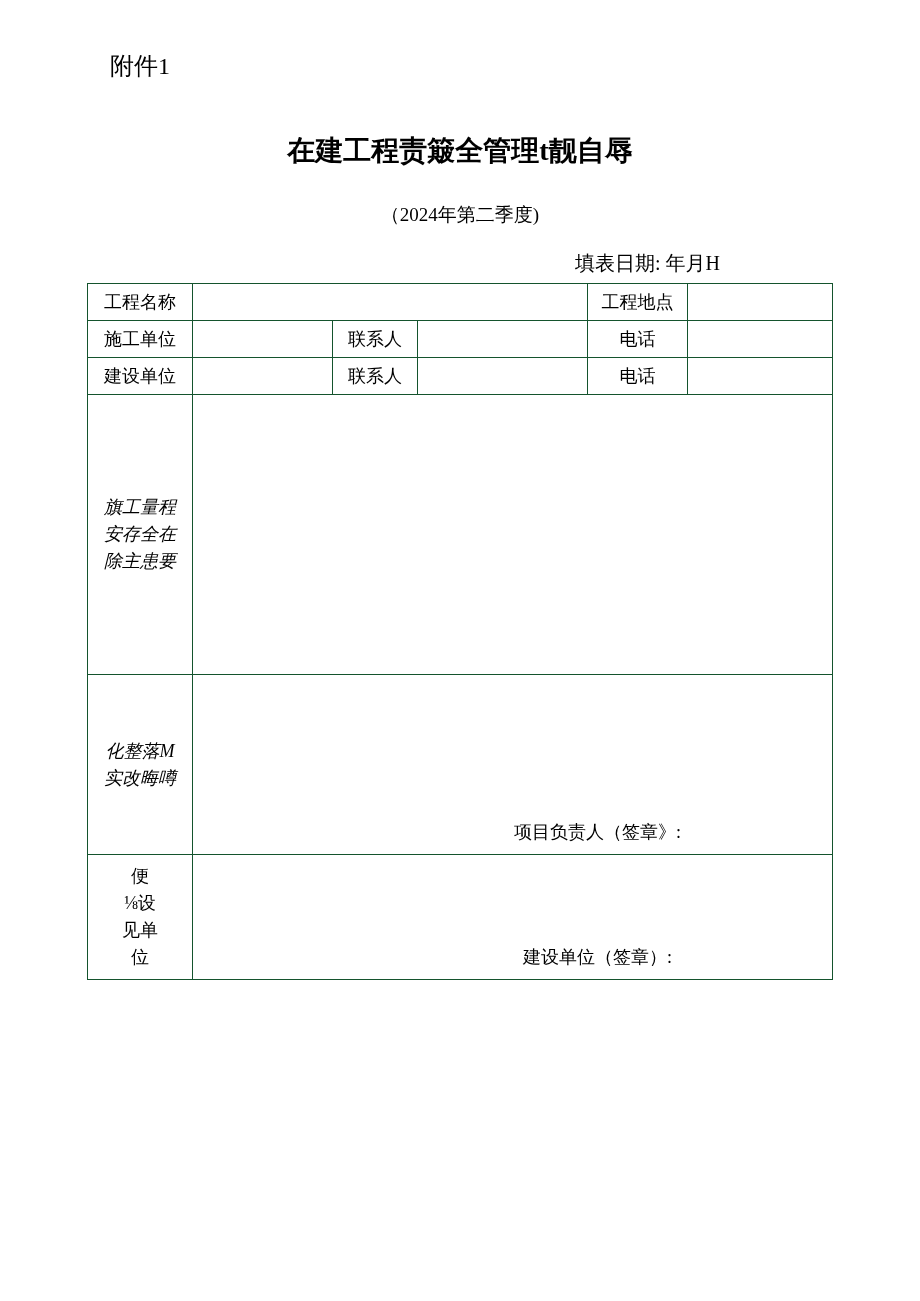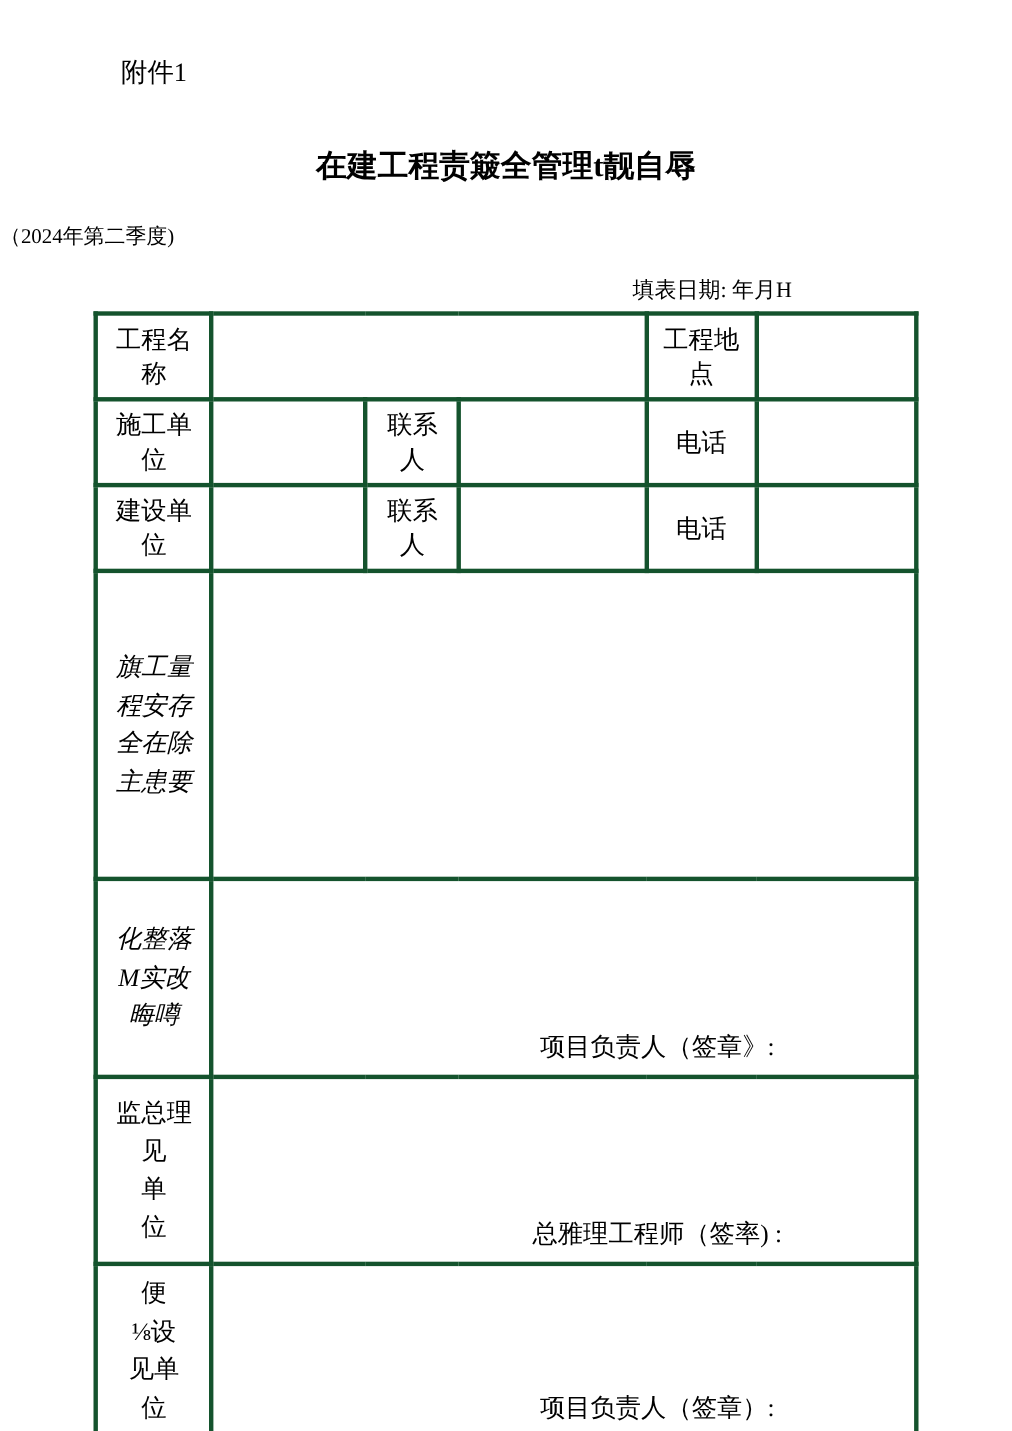--- a/index.html
+++ b/index.html
@@ -21,42 +21,42 @@
       margin-left: 110px;
       margin-bottom: 50px;
     }
     .main-title {
       text-align: center;
       font-size: 28px;
       font-weight: bold;
       margin-bottom: 32px;
     }
     .subtitle {
-      text-align: left;
+      text-align: center;
       font-size: 19px;
       margin-bottom: 22px;
     }
     .form-date {
       text-align: left;
       font-size: 20px;
       margin-left: 575px;
       margin-bottom: 6px;
     }
     table {
       border-collapse: collapse;
       width: 745px;
       margin: 0 auto;
       table-layout: fixed;
     }
     td {
-      border: 4px solid #14532d;
+      border: 1px solid #14532d;
       padding: 6px 8px;
       text-align: center;
       vertical-align: middle;
-      font-size: 23px;
+      font-size: 18px;
       height: 36px;
     }
     .col-label {
       width: 105px;
     }
     .col-mid-label {
       width: 85px;
     }
     .col-right-label {
       width: 95px;
@@ -144,31 +144,23 @@
     <td colspan="5"></td>
   </tr>
   <tr class="mid-row">
     <td class="left-label-cell">
       <span class="italic">化整落M实改晦噂</span>
     </td>
     <td colspan="5" class="sig-cell">
       <span class="sig-text">项目负责人（签章》:</span>
     </td>
   </tr>
-  <tr class="sig-row">
-    <td class="left-label-cell" style="white-space: pre-line;">监总理见
-单
-位</td>
-    <td colspan="5" class="sig-cell">
-      <span class="sig-text">总雅理工程师（签率) :</span>
-    </td>
-  </tr>
   <tr class="short-sig-row">
     <td class="left-label-cell" style="white-space: pre-line;">便
 ⅛设
 见单
 位</td>
     <td colspan="5" class="sig-cell">
-      <span class="sig-text">项目负责人（签章）:</span>
+      <span class="sig-text">建设单位（签章）:</span>
     </td>
   </tr>
 </tbody>
   </table>
 
 </body></html>

